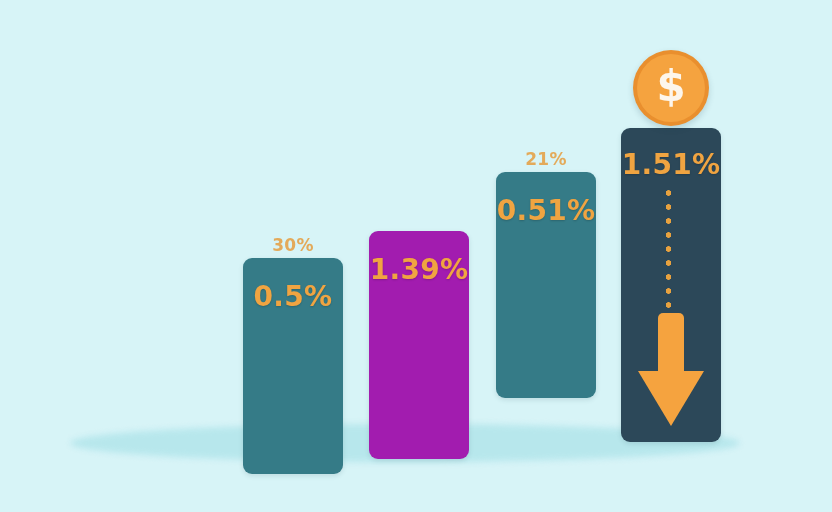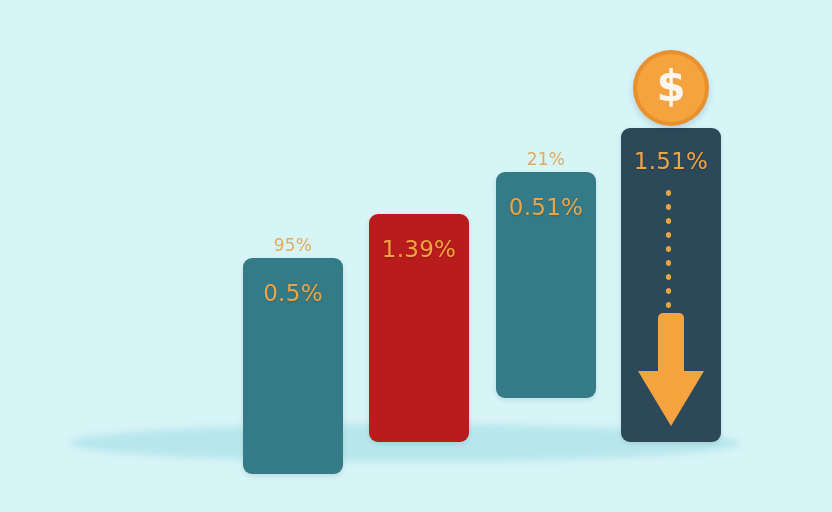--- a/index.html
+++ b/index.html
@@ -26,30 +26,30 @@
   .bar {
     position:absolute;
     border-radius:9px;
     box-shadow:0 2px 5px rgba(20,60,75,.13);
   }
   .bar-value {
     position:absolute;
     left:0; right:0;
     text-align:center;
     color:#f0a441;
-    font-weight:normal;
-    font-size:23px;
+    font-weight:bold;
+    font-size:28px;
     letter-spacing:.3px;
     text-shadow:0 1px 2px rgba(0,0,0,.18);
   }
   .bar-toplabel {
     position:absolute;
     text-align:center;
     color:#e5a44d;
-    font-weight:normal;
+    font-weight:bold;
     font-size:17px;
     letter-spacing:.2px;
     filter:blur(.35px);
     opacity:.92;
   }
   
   .coin-outer {
     position:absolute;
     left:633px; top:50px;
     width:76px; height:76px;
@@ -109,23 +109,23 @@
 <body>
 
 <div id="stage">
 
   <div class="ground-shadow"></div>
 
 
   <div class="bar" style="left:243px; top:258px; width:100px; height:216px; background:#357b87;">
     <div class="bar-value" style="top:22px;">0.5%</div>
   </div>
-  <div class="bar-toplabel" style="left:243px; top:235px; width:100px;">95%</div>
+  <div class="bar-toplabel" style="left:243px; top:235px; width:100px;">30%</div>
 
-  <div class="bar" style="left:369px; top:214px; width:100px; height:228px; background:#b91c1c;">
+  <div class="bar" style="left:369px; top:231px; width:100px; height:228px; background:#a21caf;">
     <div class="bar-value" style="top:22px;">1.39%</div>
   </div>
 
   <div class="bar" style="left:496px; top:172px; width:100px; height:226px; background:#357b87;">
     <div class="bar-value" style="top:22px;">0.51%</div>
   </div>
   <div class="bar-toplabel" style="left:496px; top:149px; width:100px;">21%</div>
 
   <div class="bar" style="left:621px; top:128px; width:100px; height:314px; background:#2c4859;">
     <div class="bar-value" style="top:20px;">1.51%</div>

